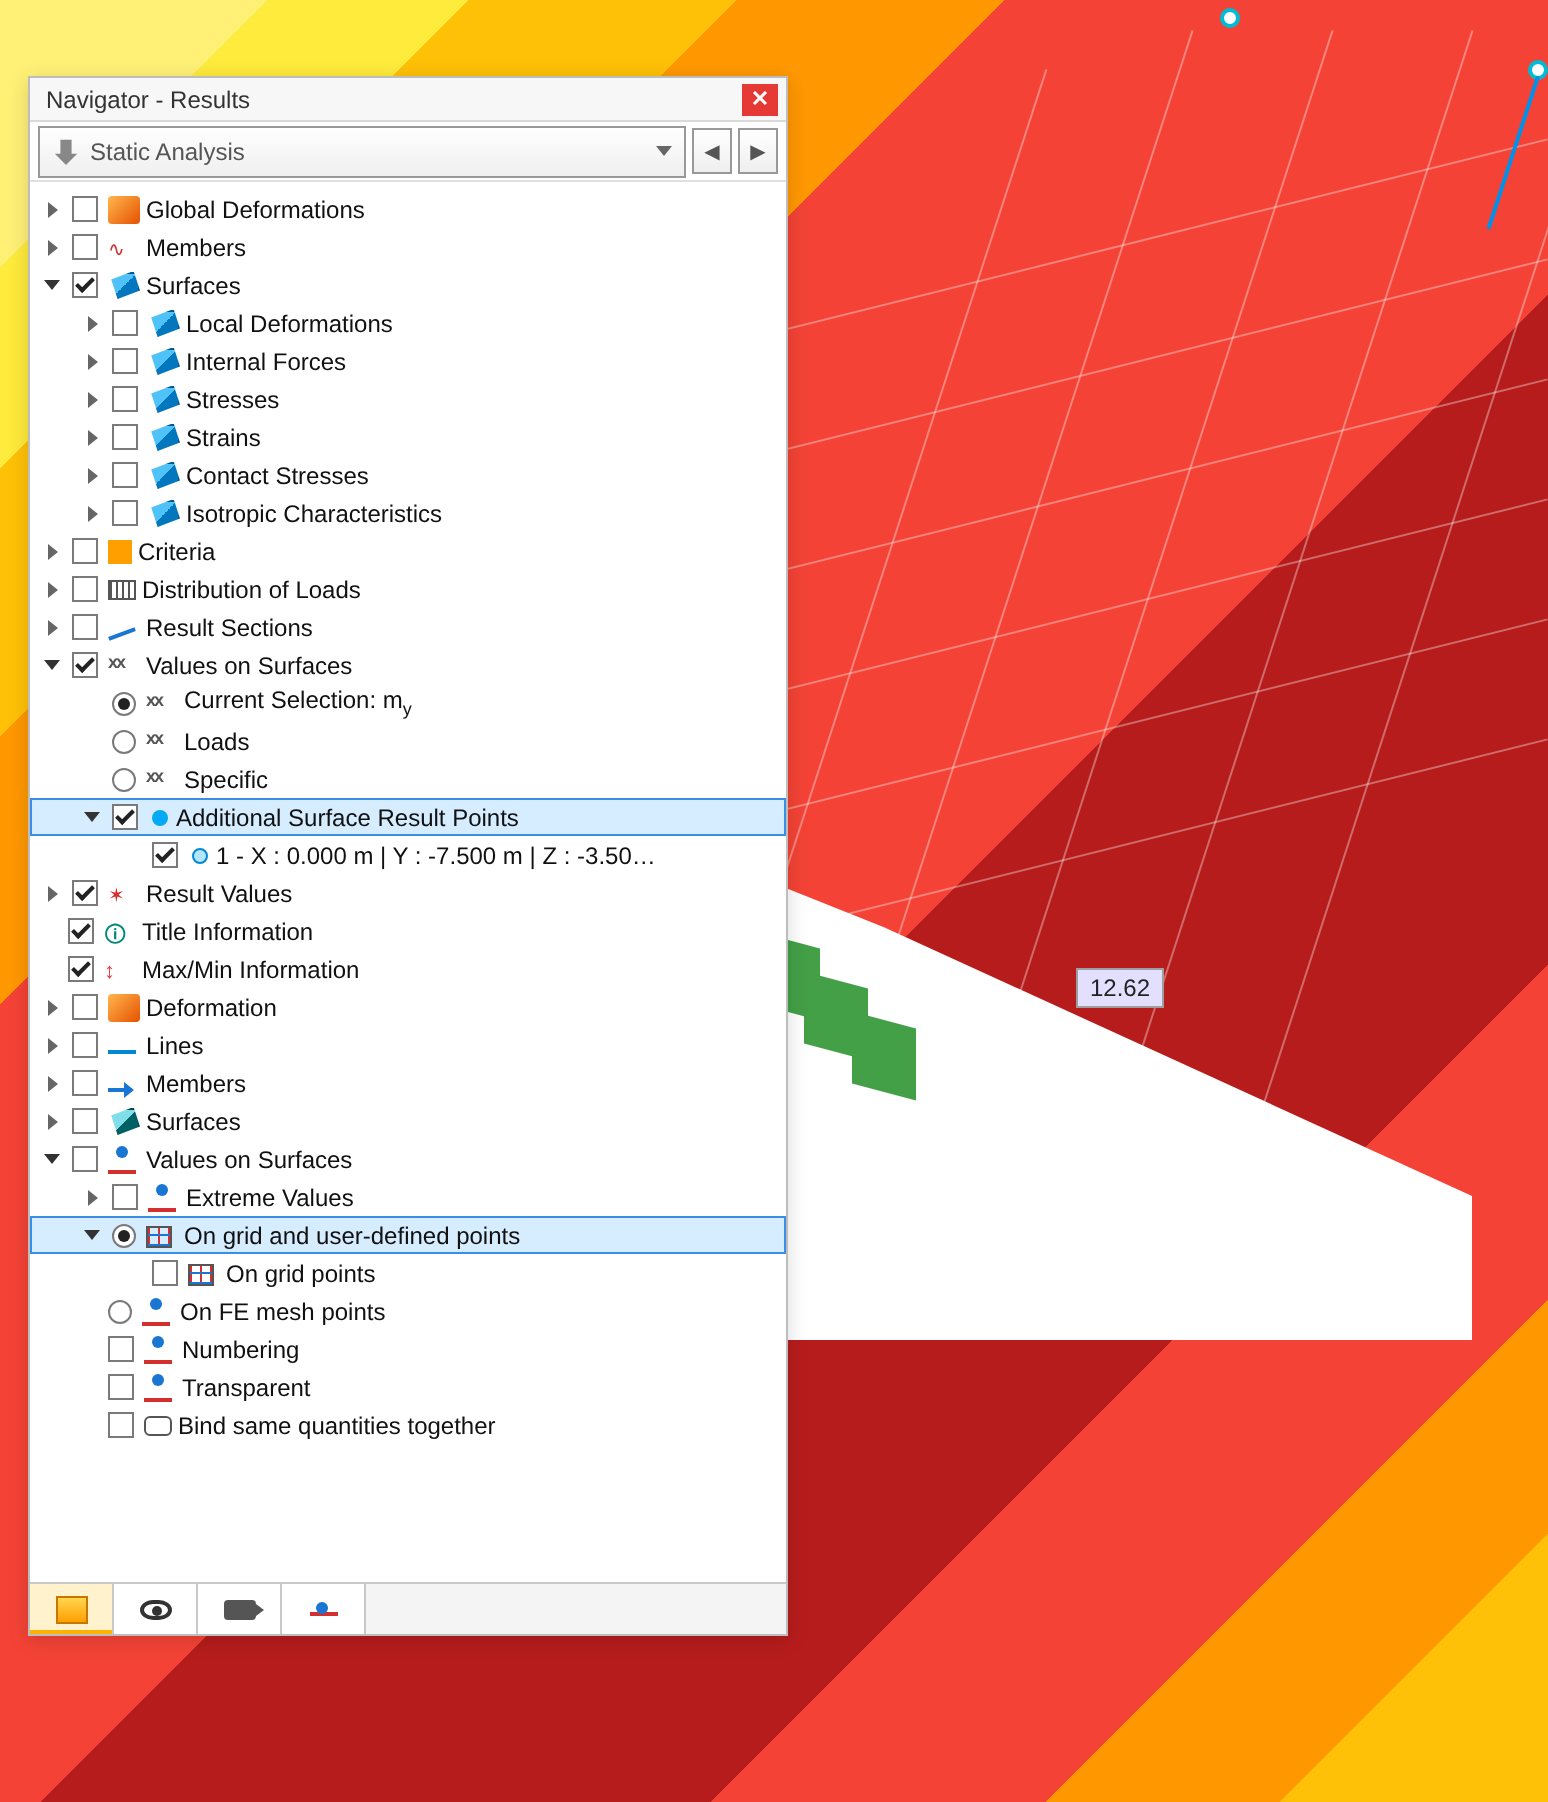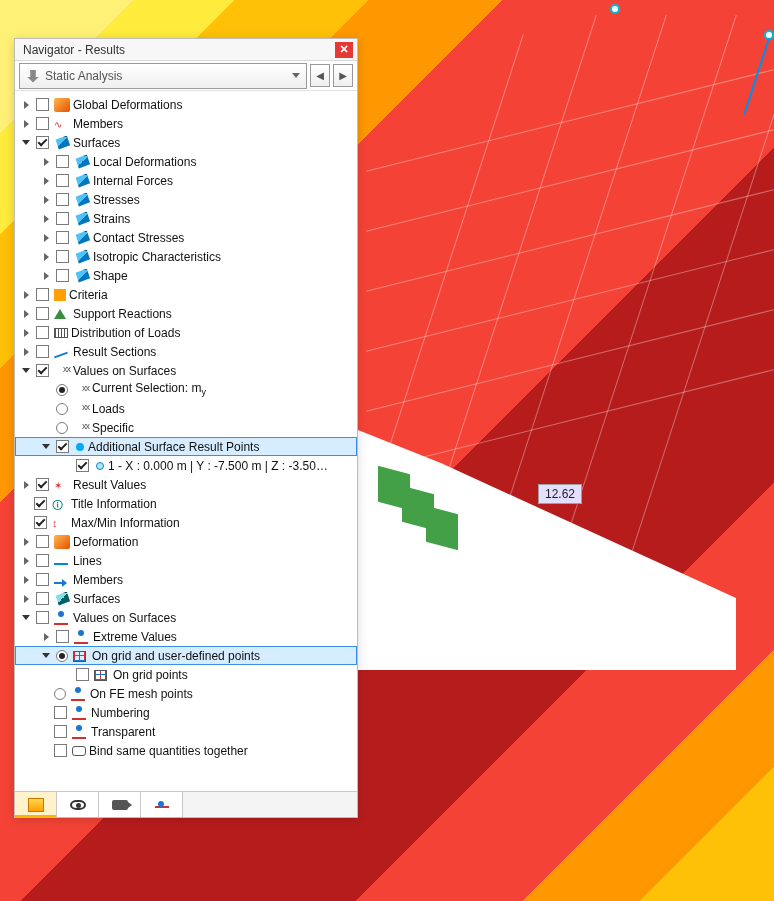--- a/index.html
+++ b/index.html
@@ -36,21 +36,21 @@
     font-size:12px;
     padding:2px 6px;
     background:#e3e0ff;
     border:1px solid #9e9e9e;
     color:#222;
   }
   
   .panel {
     position: absolute;
     top: 38px; left: 14px;
-    width: 344px;
+    width: 380px;
     height: 780px;
     background: #fff;
     border: 1px solid #bdbdbd;
     box-shadow: 0 2px 10px rgba(0,0,0,0.15);
     display:flex;
     flex-direction:column;
   }
   .panel-titlebar {
     display:flex; align-items:center;
     height:22px;
@@ -138,21 +138,21 @@
     width:16px;height:14px;margin:0 3px 0 2px;
     display:inline-block;
     position:relative;
   }
   .ico-surface { background:linear-gradient(135deg,#4fc3f7 0 50%,#0277bd 50% 100%);border:1px solid #01579b; clip-path: polygon(10% 30%, 80% 0%, 100% 70%, 30% 100%); }
   .ico-deform { background:linear-gradient(135deg,#ffb74d,#e65100); border-radius:2px; }
   .ico-support { width:0;height:0;border-left:6px solid transparent;border-right:6px solid transparent;border-bottom:10px solid #388e3c;margin-top:2px; }
   .ico-release { background:#fb8c00;border:1px solid #e65100;width:12px;height:10px;margin-top:1px; }
   .ico-dist { border:1px solid #555;width:14px;height:10px;margin-top:1px;background:repeating-linear-gradient(90deg,#555 0 1px,transparent 1px 3px); }
   .ico-section { width:14px;height:2px;background:#1976d2;margin-top:6px;transform:rotate(-20deg); }
-  .ico-xx { font-size:9px;font-weight:normal;color:#555;letter-spacing:-1px;width:16px;text-align:right; }
+  .ico-xx { font-size:9px;font-weight:bold;color:#555;letter-spacing:-1px;width:16px;text-align:left; }
   .ico-criteria { background:#ffa000; width:12px;height:12px; }
   .ico-point { width:8px;height:8px;border-radius:50%;background:#03a9f4;margin:3px 4px; }
   .ico-lightpt { width:8px;height:8px;border-radius:50%;background:#b3e5fc;margin:3px 4px; border:1px solid #0288d1; }
   .ico-arrow { width:12px;height:2px;background:#1976d2;margin-top:6px;position:relative; }
   .ico-arrow::after{content:"";position:absolute;right:-1px;top:-3px;border-left:5px solid #1976d2;border-top:4px solid transparent;border-bottom:4px solid transparent;}
   .ico-surf2 { background:linear-gradient(135deg,#80deea 0 50%,#006064 50% 100%);border:1px solid #004d40; clip-path: polygon(10% 30%, 80% 0%, 100% 70%, 30% 100%); }
   .ico-line { width:14px;height:2px;background:#0288d1;margin-top:6px; }
   .ico-extreme { position:relative; }
   .ico-extreme::before{content:"";position:absolute;left:0;bottom:0;width:14px;height:2px;background:#d32f2f;}
   .ico-extreme::after{content:"";position:absolute;left:4px;top:0;width:6px;height:6px;border-radius:50%;background:#1976d2;}
@@ -310,47 +310,29 @@
     </div>
     <div class="row">
       <span class="indent" style="width:24px;"></span>
       <span class="expander">
           <span class="exp-closed"></span>
         </span>
       <span class="check"></span>
       <span class="ico ico-surface"></span>
       <span class="label">Isotropic Characteristics</span>
     </div>
-    <div class="row">
-      <span class="indent" style="width:24px;"></span>
-      <span class="expander">
-          <span class="exp-closed"></span>
-        </span>
-      <span class="check"></span>
-      <span class="ico ico-surface"></span>
-      <span class="label">Shape</span>
-    </div>
 
     <div class="row">
       <span class="indent" style="width:4px;"></span>
       <span class="expander">
           <span class="exp-closed"></span>
         </span>
       <span class="check"></span>
       <span class="ico ico-criteria"></span>
       <span class="label">Criteria</span>
-    </div>
-    <div class="row">
-      <span class="indent" style="width:4px;"></span>
-      <span class="expander">
-          <span class="exp-closed"></span>
-        </span>
-      <span class="check"></span>
-      <span class="ico"><span class="ico-support" style="display:inline-block;"></span></span>
-      <span class="label">Support Reactions</span>
     </div>
     <div class="row">
       <span class="indent" style="width:4px;"></span>
       <span class="expander">
           <span class="exp-closed"></span>
         </span>
       <span class="check"></span>
       <span class="ico ico-dist"></span>
       <span class="label">Distribution of Loads</span>
     </div>

